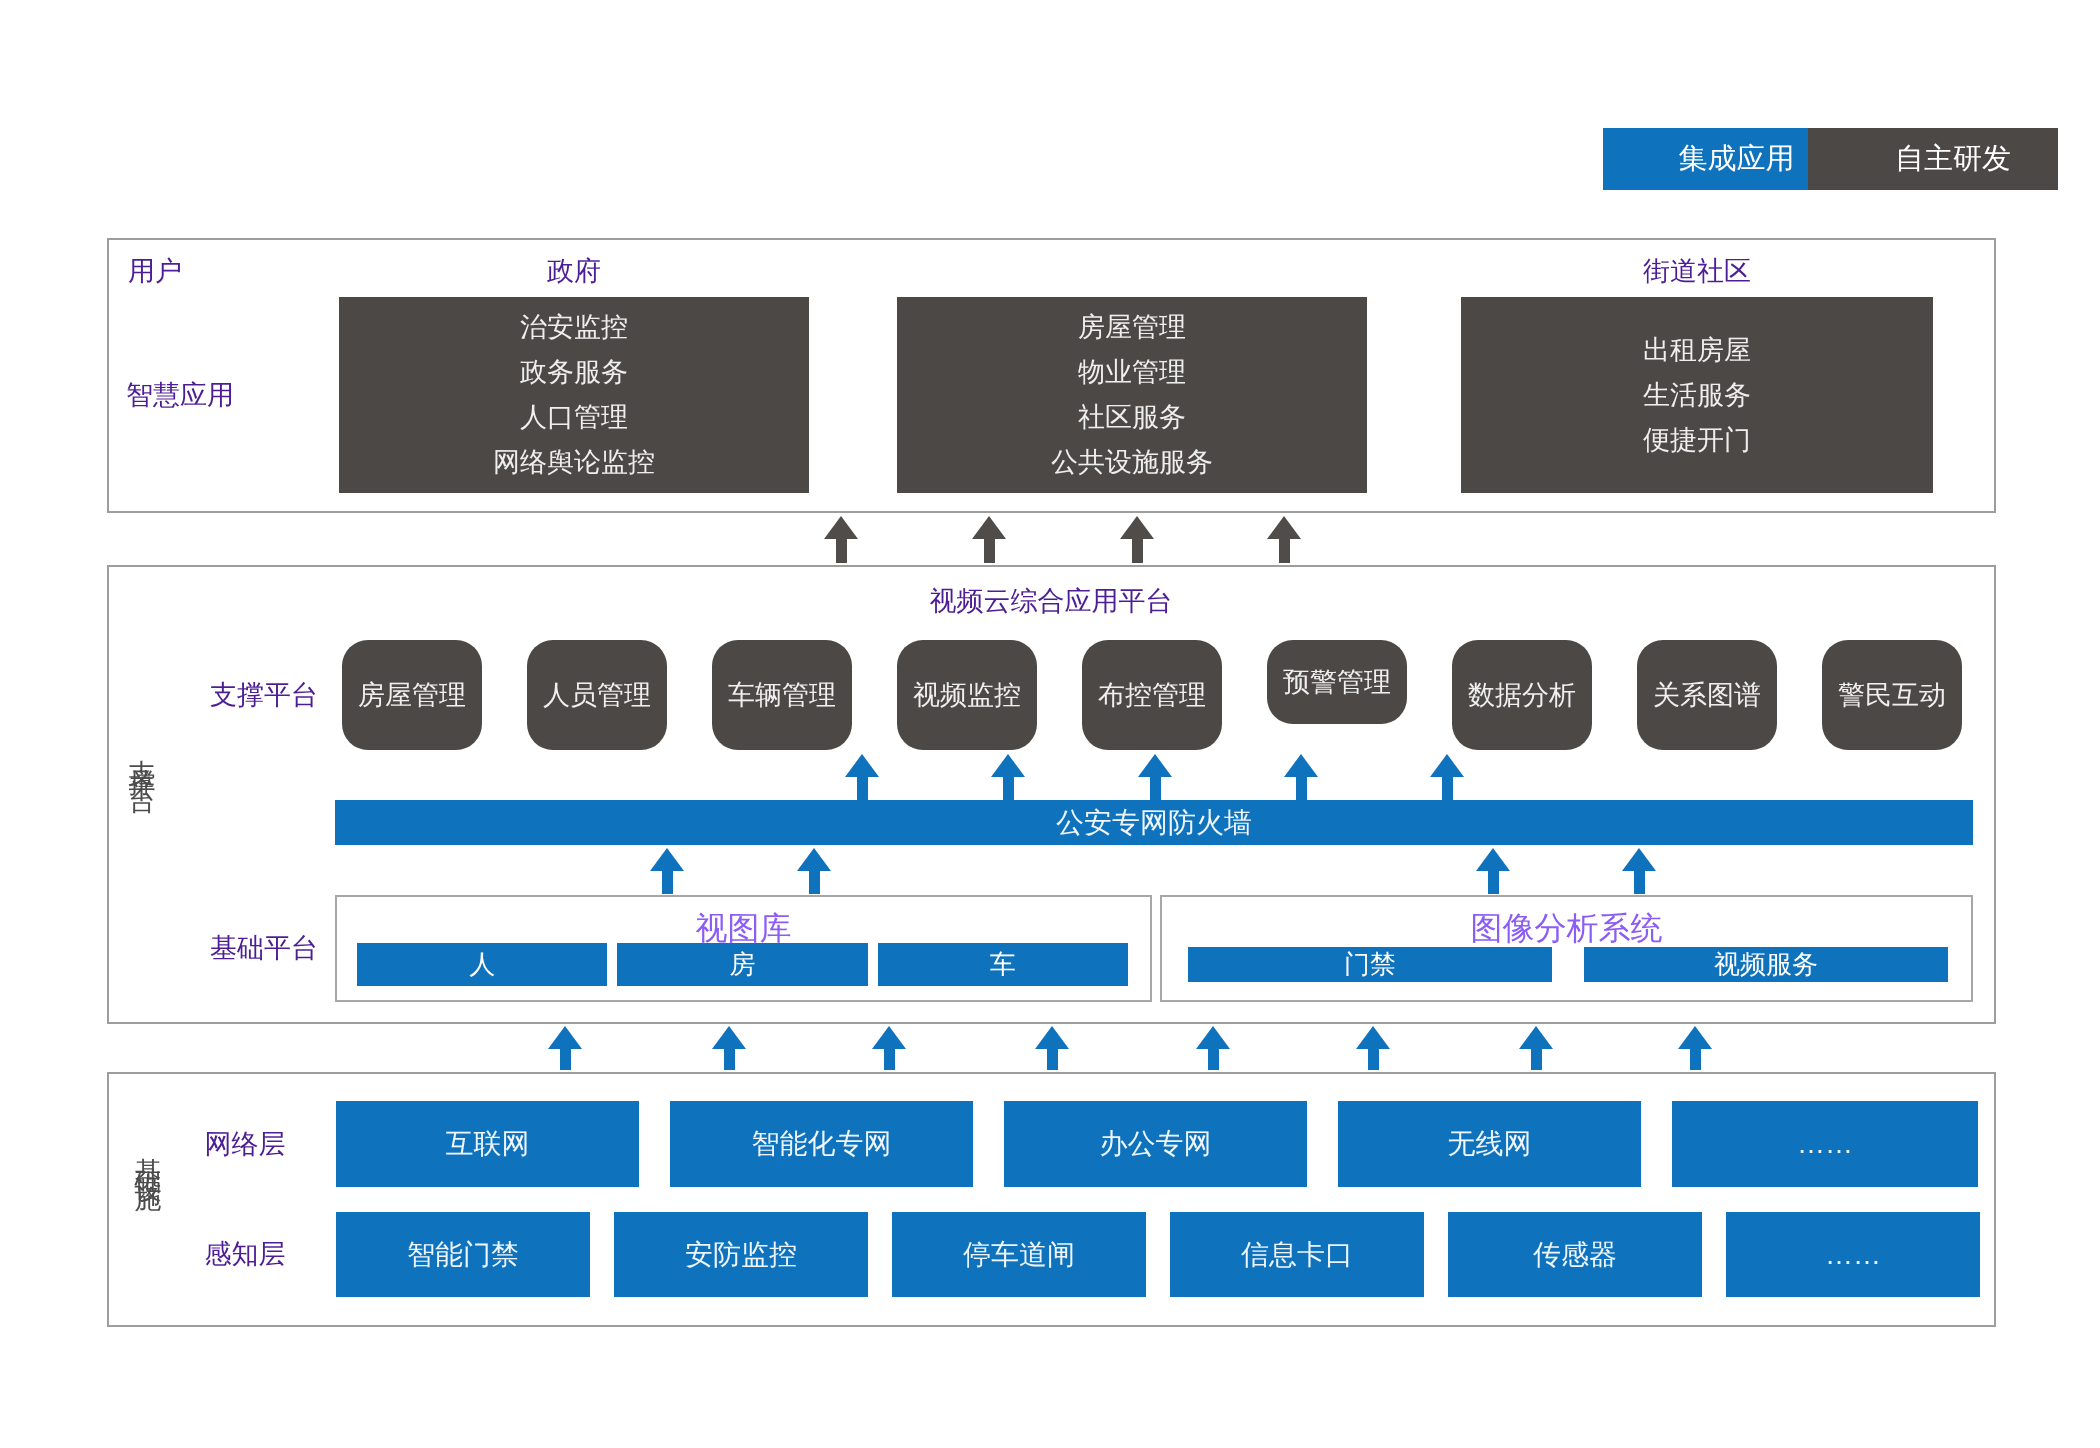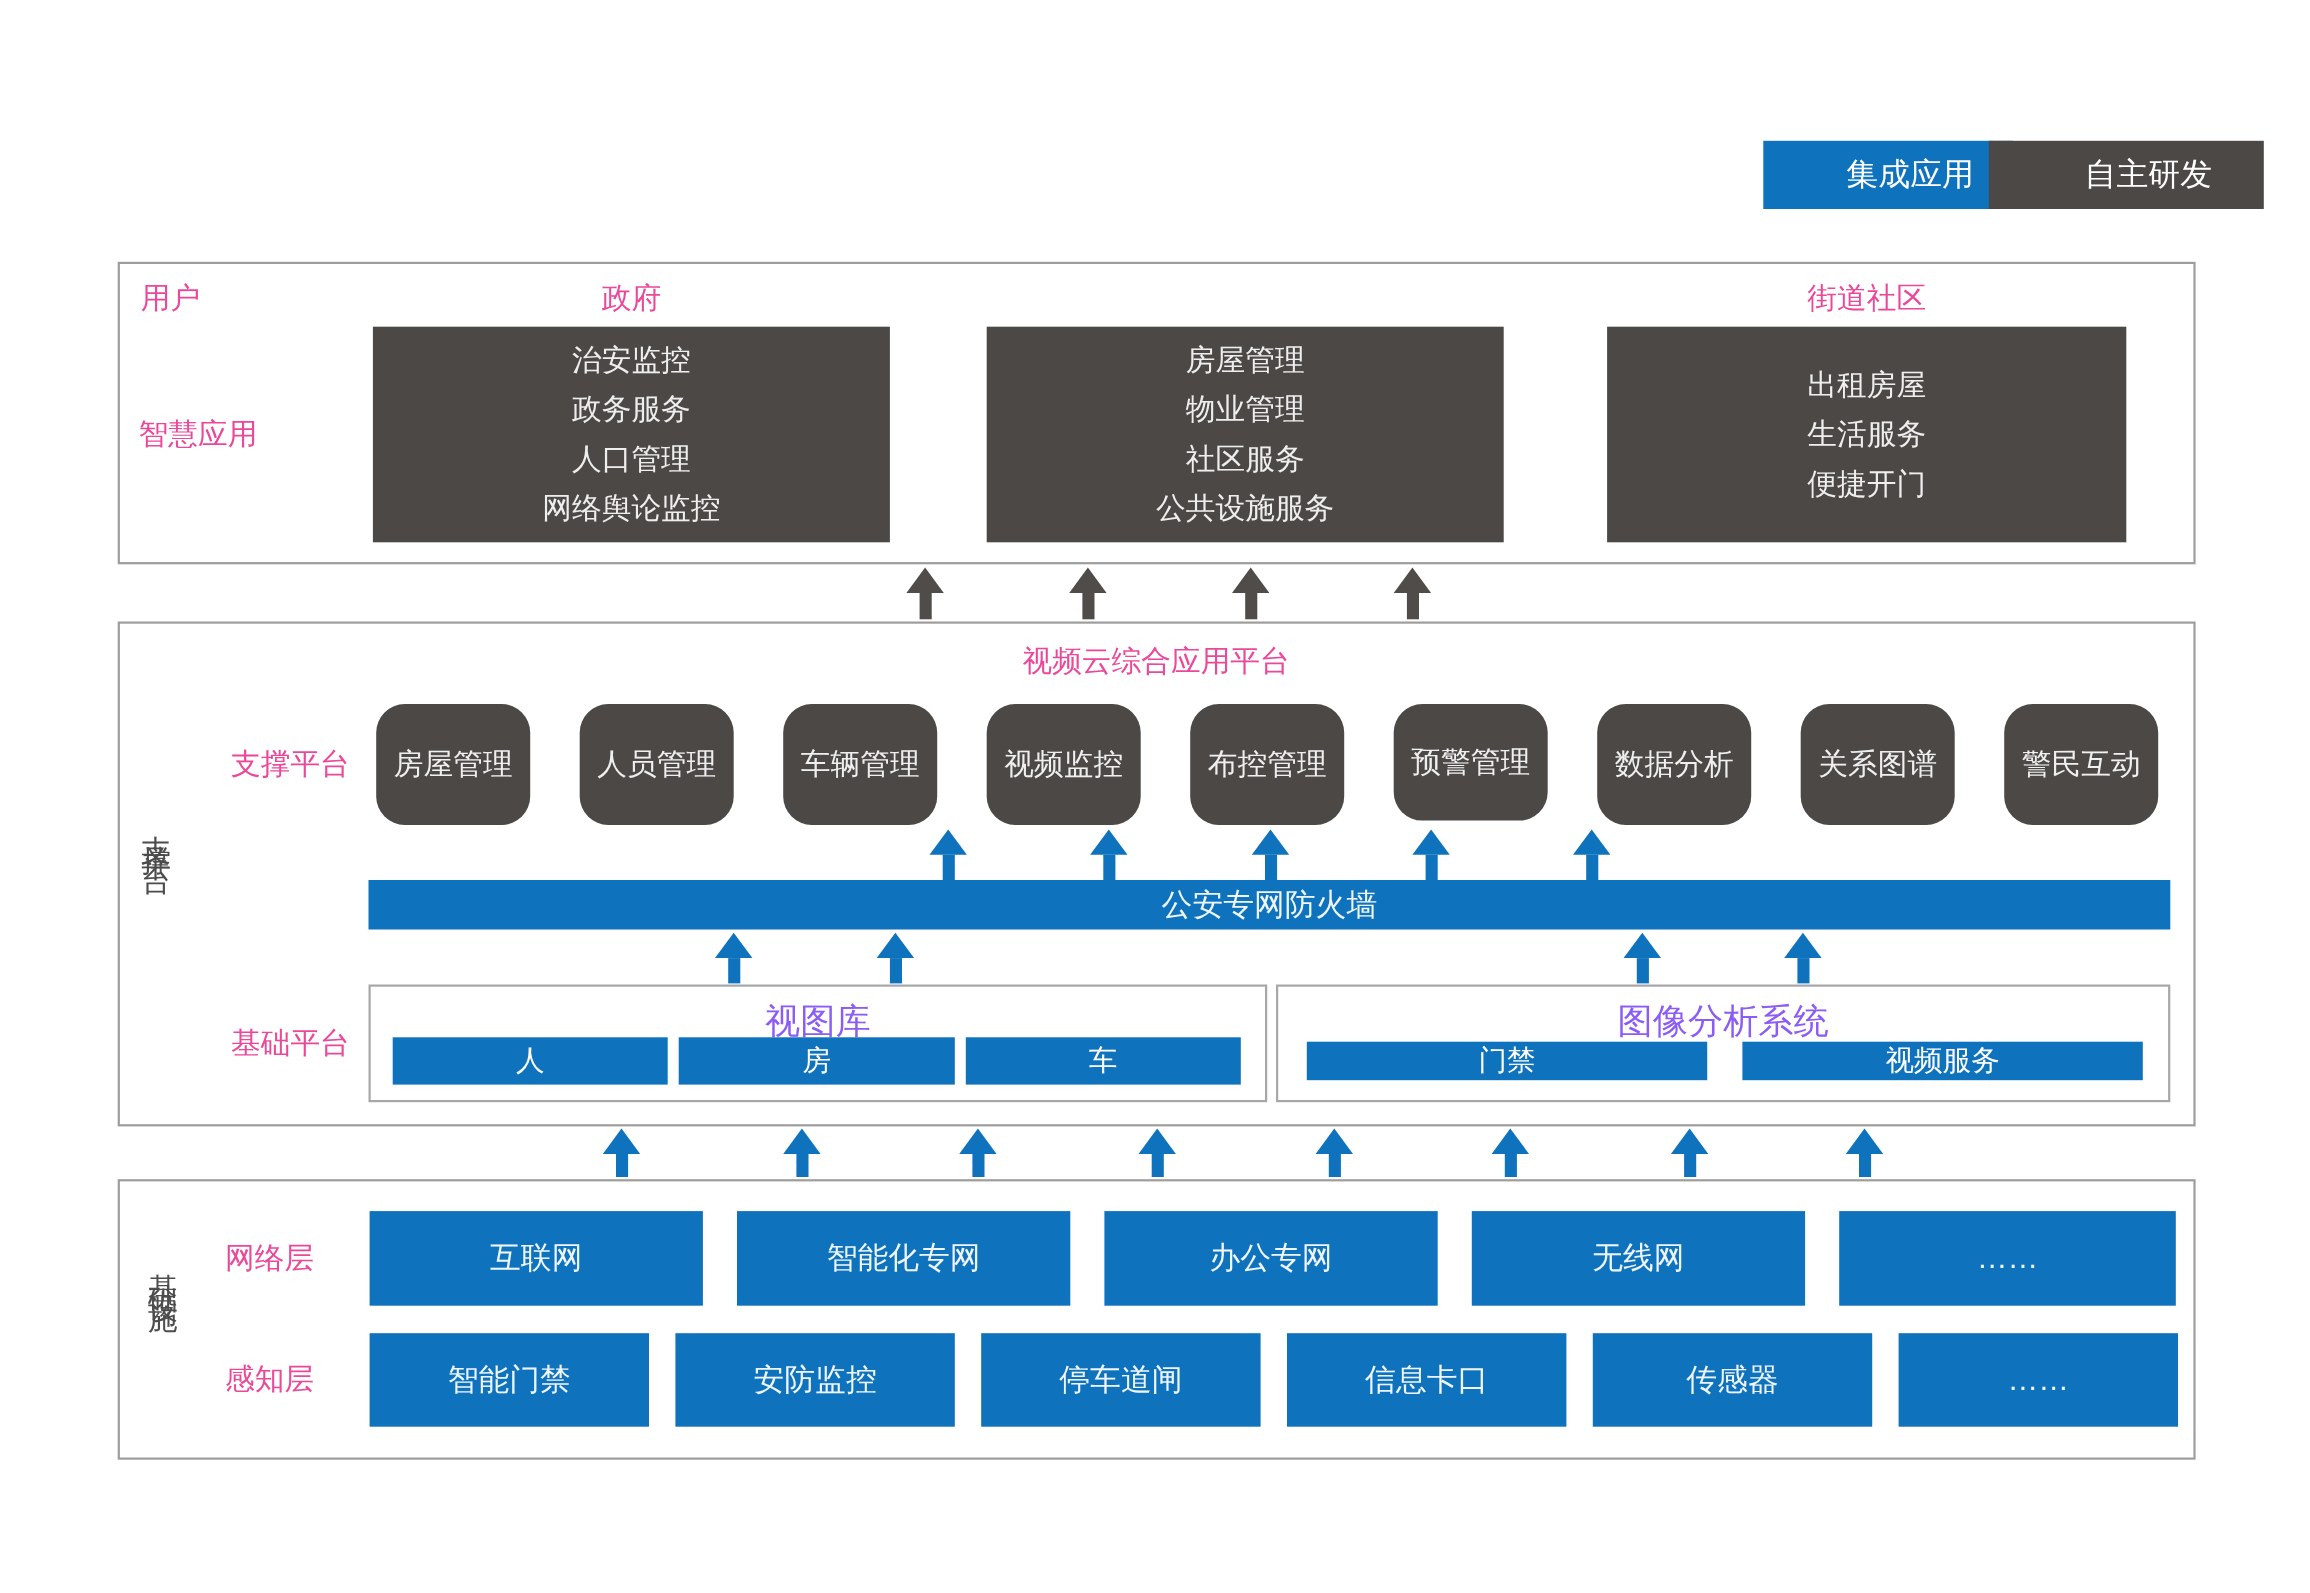--- a/index.html
+++ b/index.html
@@ -1,19 +1,19 @@
 <!DOCTYPE html>
 <html><head>
 <meta charset="utf-8">
 <style>
   html,body{margin:0;padding:0;background:#ffffff;}
   .canvas{position:relative;width:2100px;height:1448px;background:#ffffff;
           font-family:"Liberation Sans",sans-serif;overflow:hidden;}
   .abs{position:absolute;}
-  .lbl{color:#ec4899;font-size:27px;line-height:1;}
+  .lbl{color:#4c1d95;font-size:27px;line-height:1;}
   .center{display:flex;align-items:center;justify-content:center;text-align:center;}
 
   
   .legend-btn{height:62px;color:#ffffff;font-size:29px;display:flex;align-items:center;justify-content:center;padding-left:40px;}
   .legend-blue{background:#0e72bd;}
   .legend-dark{background:#4b4846;}
 
   
   .section{border:2px solid #9d9d9d;background:#ffffff;box-sizing:border-box;}
 
@@ -103,21 +103,21 @@
 
   <div class="abs vlabel" style="left:124px;top:738px;height:130px;">支撑平台</div>
 
   <div class="abs lbl" style="left:198px;top:682px;width:120px;text-align:right;">支撑平台</div>
 
   <div class="abs module" style="left:342px;top:640px;width:140px;height:110px;">房屋管理</div>
   <div class="abs module" style="left:527px;top:640px;width:140px;height:110px;">人员管理</div>
   <div class="abs module" style="left:712px;top:640px;width:140px;height:110px;">车辆管理</div>
   <div class="abs module" style="left:897px;top:640px;width:140px;height:110px;">视频监控</div>
   <div class="abs module" style="left:1082px;top:640px;width:140px;height:110px;">布控管理</div>
-  <div class="abs module" style="left:1267px;top:640px;width:140px;height:106px;">预警管理</div>
+  <div class="abs module" style="left:1267px;top:640px;width:140px;height:84px;">预警管理</div>
   <div class="abs module" style="left:1452px;top:640px;width:140px;height:110px;">数据分析</div>
   <div class="abs module" style="left:1637px;top:640px;width:140px;height:110px;">关系图谱</div>
   <div class="abs module" style="left:1822px;top:640px;width:140px;height:110px;">警民互动</div>
 
   <div class="arr arr-blue" style="left:845px;top:754px;height:47px;">
       <i class="h"></i>
       <i class="s"></i>
     </div>
   <div class="arr arr-blue" style="left:991px;top:754px;height:47px;">
       <i class="h"></i>

